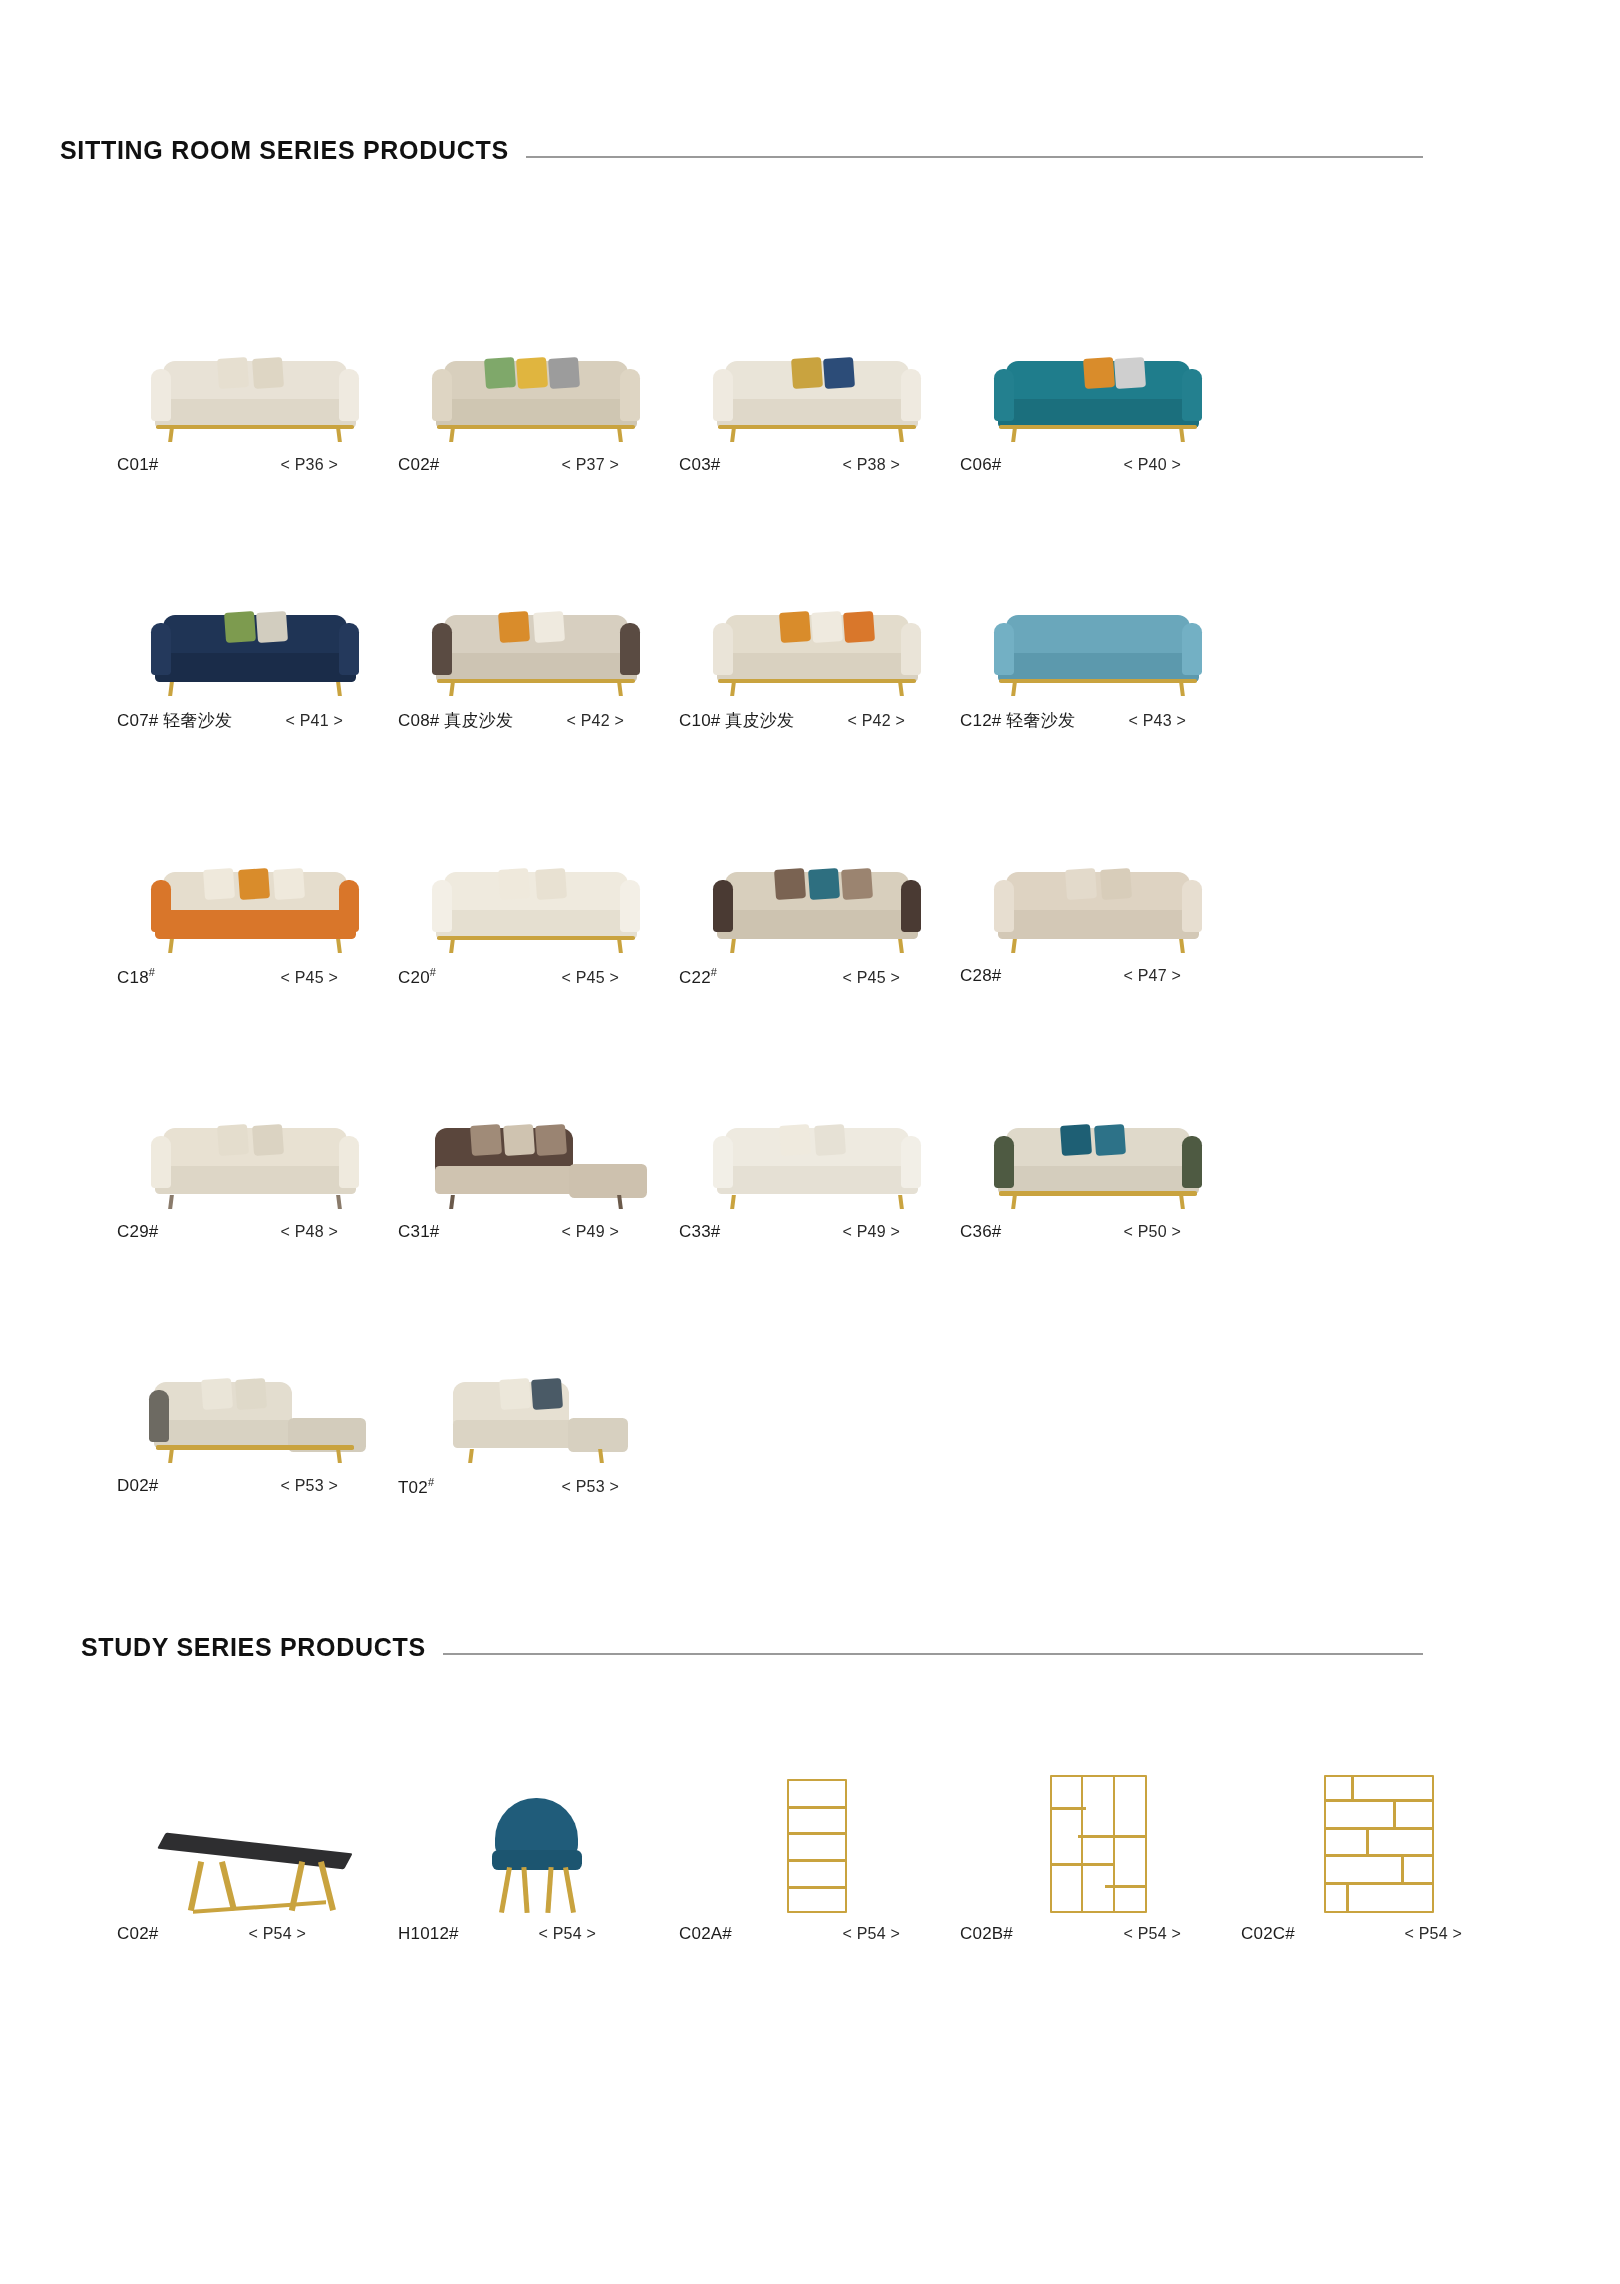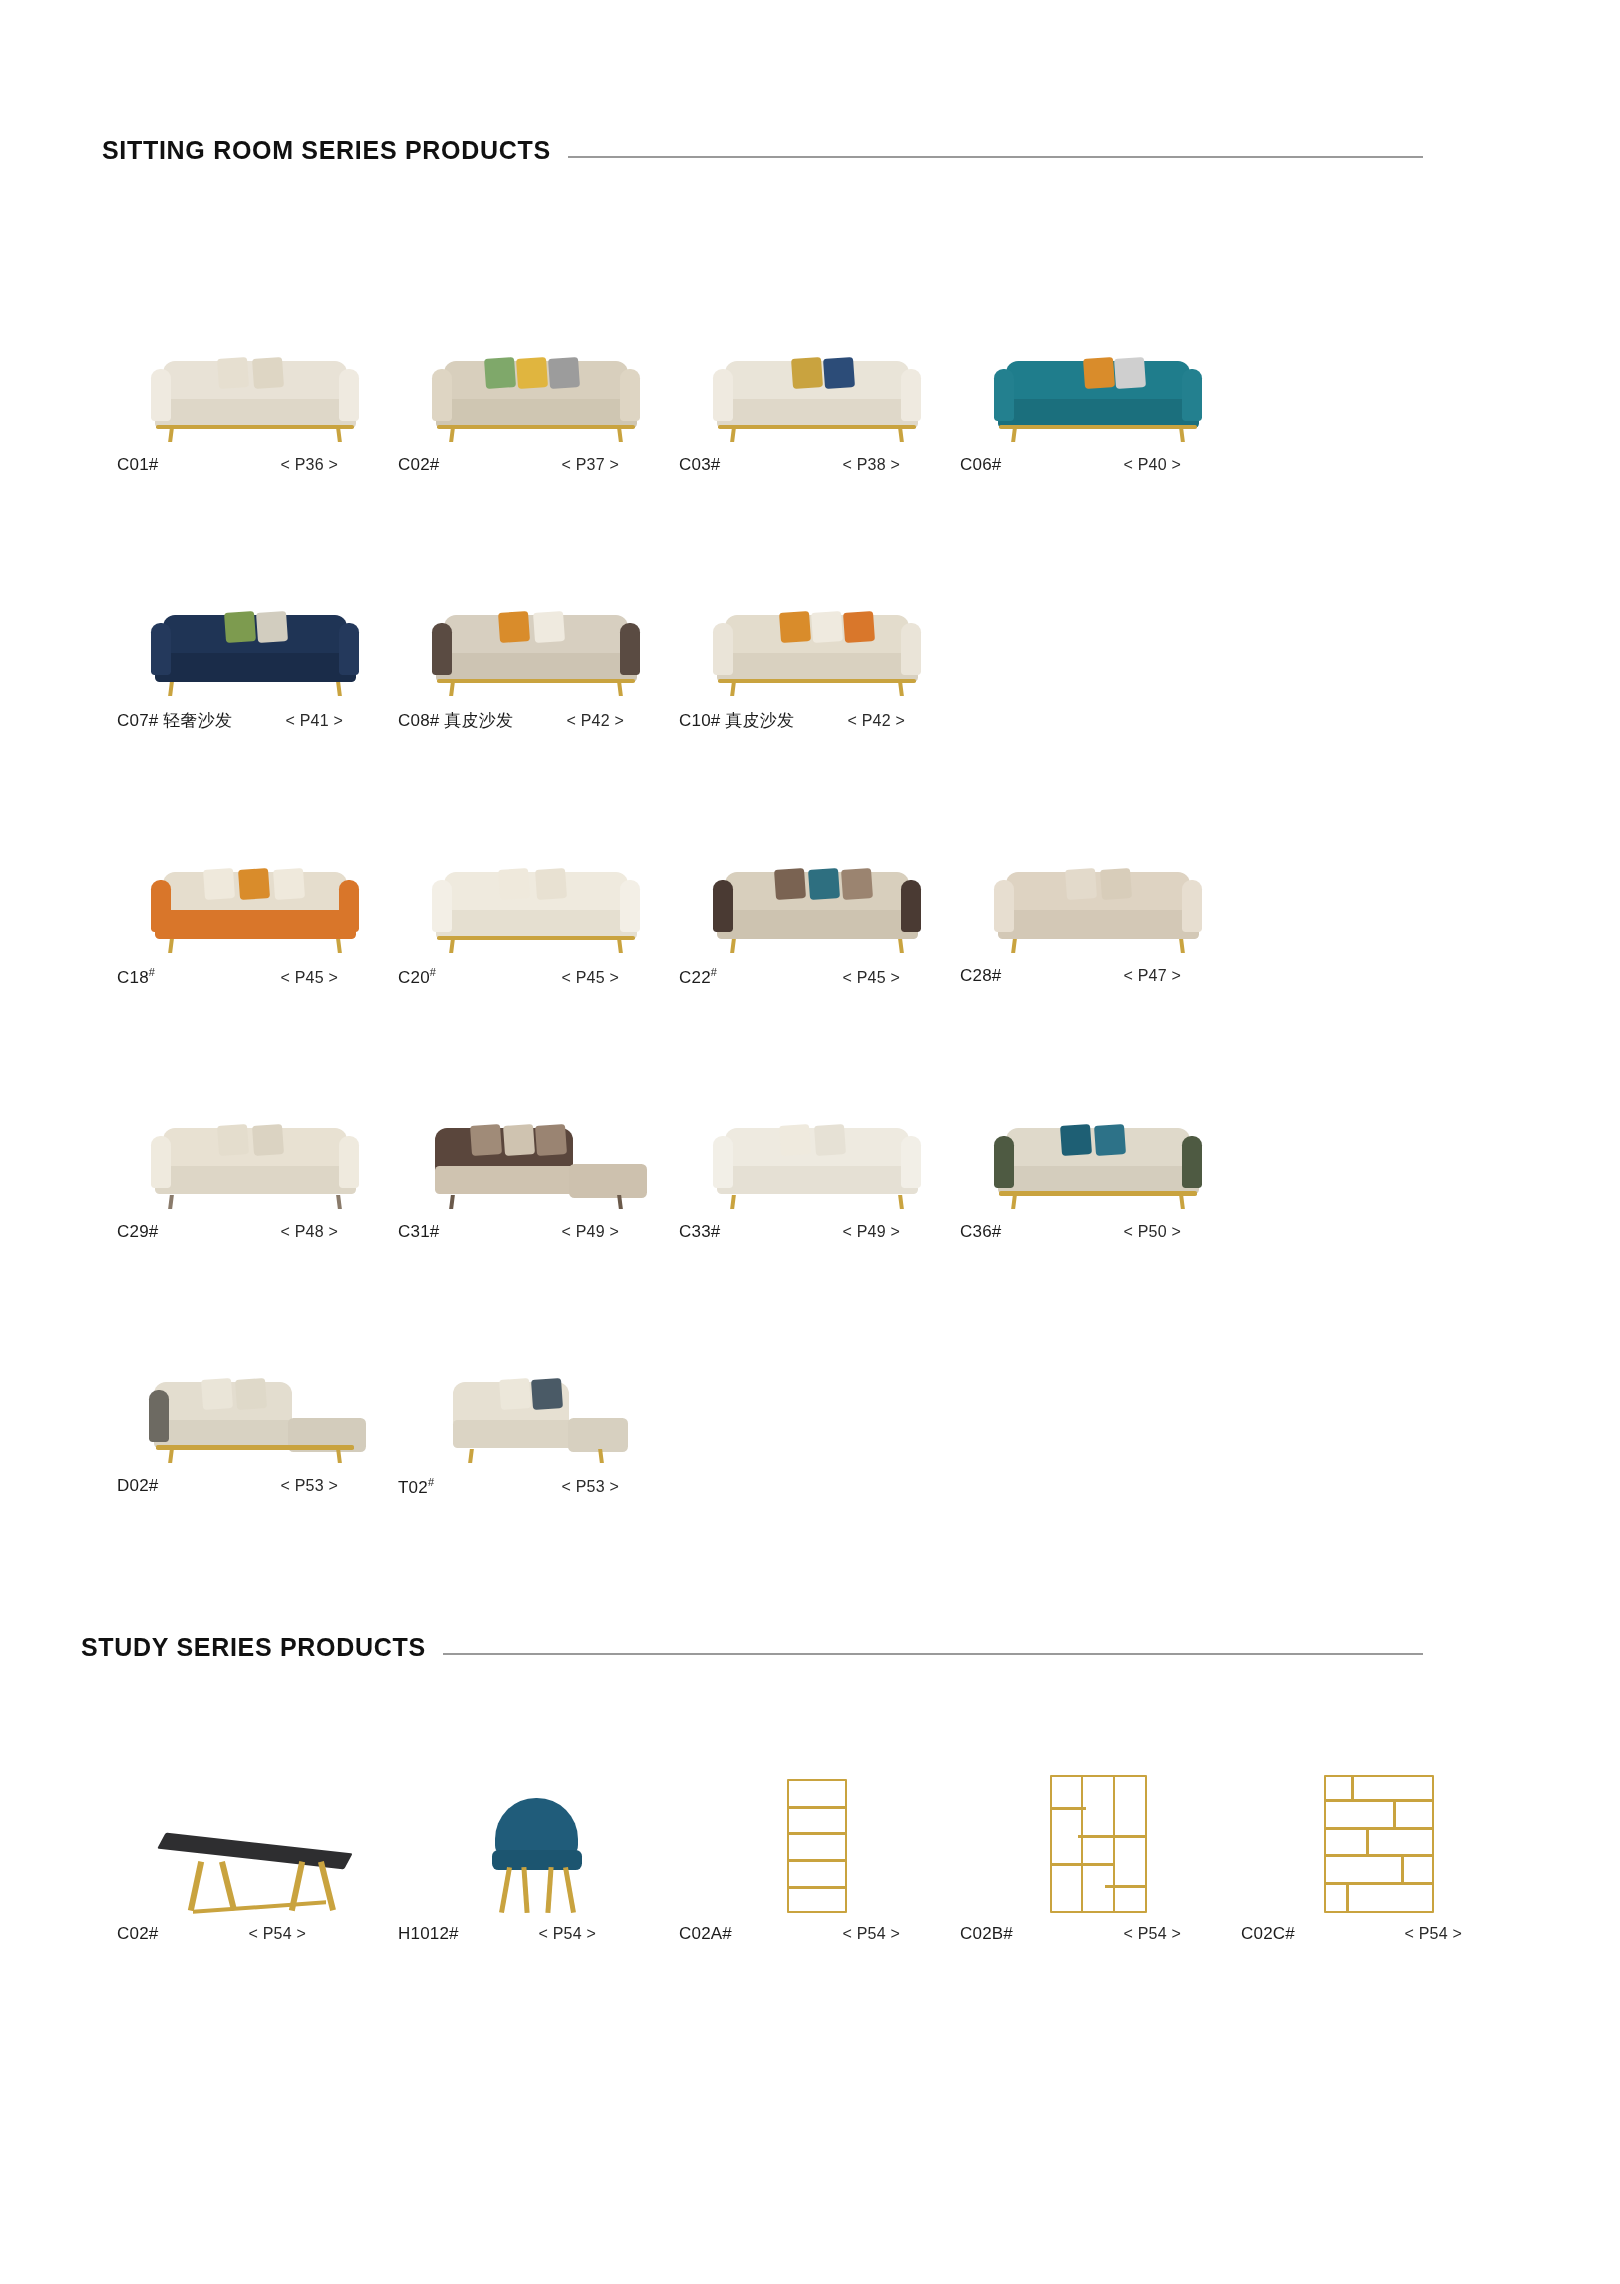--- a/index.html
+++ b/index.html
@@ -22,21 +22,21 @@
     box-sizing: border-box;
   }
 
   
   .section {
     position: relative;
   }
   .section-header {
     display: flex;
     align-items: flex-end;
-    padding-left: 102px;
+    padding-left: 60px;
   }
   .section-title {
     font-size: 25px;
     font-weight: bold;
     letter-spacing: 0.7px;
     color: #111111;
     white-space: nowrap;
     line-height: 1;
   }
   .section-rule {
@@ -372,20 +372,37 @@
             <div class="leg l"></div>
               <div class="leg r"></div>
           </div>
         </div>
         <div class="caption tight">
           <span class="code">C10# 真皮沙发</span>
           <span class="page-ref">&lt; P42 &gt;</span>
         </div>
       </div>
 
+      <div class="cell">
+        <div class="thumb">
+          <div class="sofa">
+            <div class="back" style="background:#6aa7bb;"></div>
+            <div class="seat" style="background:#5c99ad;"></div>
+            <div class="arm-l" style="background:#73b0c4;"></div>
+            <div class="arm-r" style="background:#73b0c4;"></div>
+            <div class="base-trim"></div>
+            <div class="leg l"></div>
+              <div class="leg r"></div>
+          </div>
+        </div>
+        <div class="caption tight">
+          <span class="code">C12# 轻奢沙发</span>
+          <span class="page-ref">&lt; P43 &gt;</span>
+        </div>
+      </div>
 
     </div>
 
     <div class="row-gap"></div>
 
     <div class="grid">
 
       <div class="cell">
         <div class="thumb">
           <div class="sofa">

